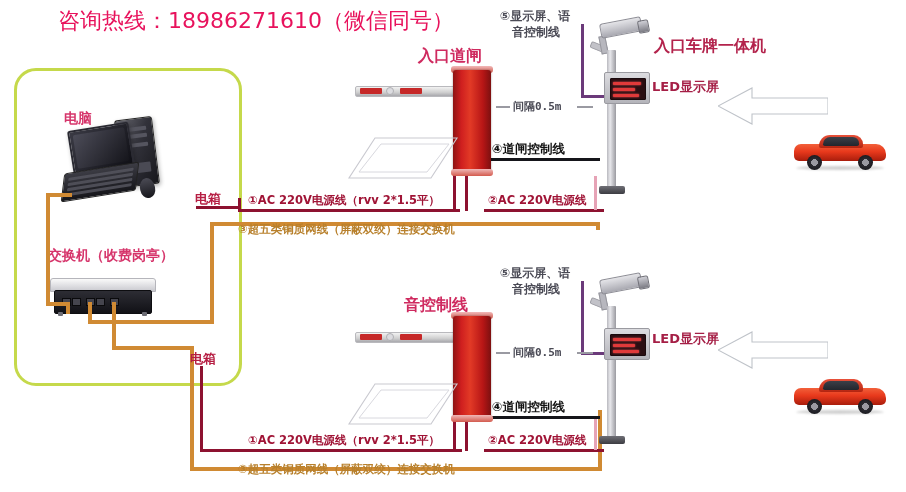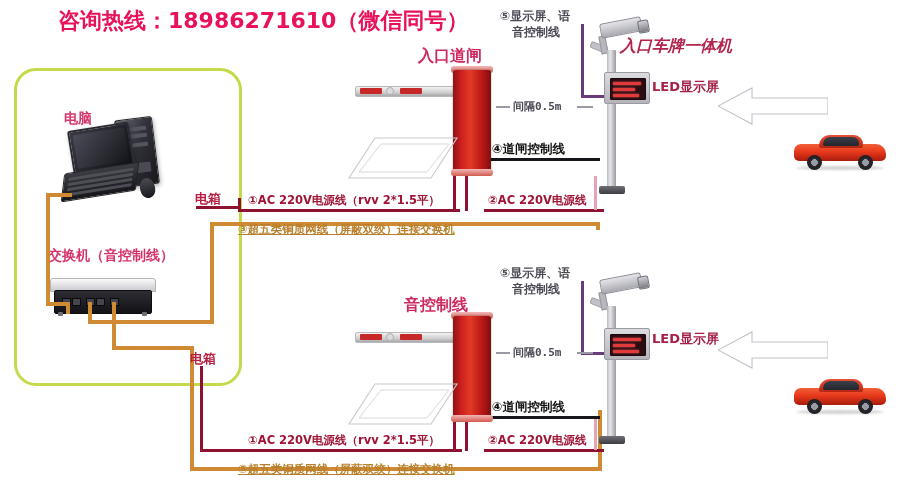--- a/index.html
+++ b/index.html
@@ -7,21 +7,21 @@
     width:906px;height:492px;
     background:#ffffff;
     font-family:"Liberation Sans","DejaVu Sans",sans-serif;
     overflow:hidden;
   }
   #stage{position:relative;width:906px;height:492px;overflow:hidden;background:#fff;}
 
   
   .hotline{
     position:absolute;left:58px;top:6px;
-    font-size:22px;font-weight:bold;color:#e8125c;
+    font-size:22px;font-weight:normal;color:#e8125c;
     letter-spacing:0px;white-space:nowrap;
     font-family:"DejaVu Sans",sans-serif;
   }
   .lbl{position:absolute;white-space:nowrap;font-weight:bold;}
   .lbl-crim{color:#b61e43;}
   .lbl-gray{color:#4a4a55;}
 
   .title-kiosk{
     left:78px;top:48px;font-size:19px;color:#cf2a5f;
     font-family:"DejaVu Serif",serif;font-style:italic;font-weight:bold;
@@ -46,21 +46,21 @@
   .w-org{background:#d08a33;}
   .w-black{background:#15151a;}
   .w-purple{background:#6b3a7a;}
   .w-gray{background:#9a9aa2;}
 
   .cable-label{
     position:absolute;white-space:nowrap;font-weight:bold;font-size:11.5px;
     font-family:"DejaVu Sans",sans-serif;
   }
   .cl-red{color:#a01436;}
-  .cl-org{color:#b8802c;text-decoration:underline;}
+  .cl-org{color:#b8802c;}
   .cl-black{color:#111;}
 
   
   .gate-cab{
     position:absolute;width:38px;
     background:linear-gradient(90deg,#8e1414 0%,#cf1f1f 22%,#e23a26 45%,#b81616 78%,#7d1010 100%);
     border-radius:3px;
     box-shadow:0 0 2px rgba(0,0,0,.4);
   }
   .gate-cap{
@@ -223,21 +223,21 @@
       </div>
     <div class="pc-kbd" style="left:62px;top:168px;">
       <div class="row" style="top:4px;"></div>
       <div class="row" style="top:9px;"></div>
       <div class="row" style="top:14px;"></div>
       <div class="row" style="top:19px;"></div>
     </div>
     <div class="pc-mouse" style="left:140px;top:178px;"></div>
   </div>
 
-  <div class="lbl title-dev" style="left:48px;top:247px;">交换机（音控制线）</div>
+  <div class="lbl title-dev" style="left:48px;top:247px;">交换机（收费岗亭）</div>
 
   <div>
     <div class="sw-top" style="left:50px;top:278px;"></div>
     <div class="sw-body" style="left:54px;top:290px;"></div>
     <div class="sw-port" style="left:62px;top:298px;"></div>
     <div class="sw-port" style="left:72px;top:298px;"></div>
     <div class="sw-port" style="left:86px;top:298px;"></div>
     <div class="sw-port" style="left:96px;top:298px;"></div>
     <div class="sw-port" style="left:110px;top:298px;"></div>
     <div class="sw-foot" style="left:58px;top:312px;"></div>
@@ -319,21 +319,21 @@
     <div class="pole-base" style="left:599px;top:186px;"></div>
     <div class="led-box" style="left:604px;top:72px;">
       <div class="led-screen">
         <i style="left:2px;top:3px;width:28px;"></i>
         <i style="left:2px;top:9px;width:22px;"></i>
         <i style="left:2px;top:15px;width:26px;"></i>
       </div>
     </div>
   </div>
 
-  <div class="lbl title-cam" style="left:620px;top:36px;font-style:italic;">入口车牌一体机</div>
+  <div class="lbl title-cam" style="left:654px;top:36px;">入口车牌一体机</div>
   <div class="lbl title-led" style="left:652px;top:78px;">LED显示屏</div>
 
   <div class="arrow" style="left:718px;top:86px;">
     <svg width="110" height="40" viewBox="0 0 110 40">
       <polygon points="0,20 34,2 34,12 110,12 110,28 34,28 34,38" fill="#ffffff" stroke="#bfc3c9" stroke-width="1.1"></polygon>
     </svg>
   </div>
 
   <div class="car" style="left:794px;top:134px;">
     <div class="shadow"></div>

